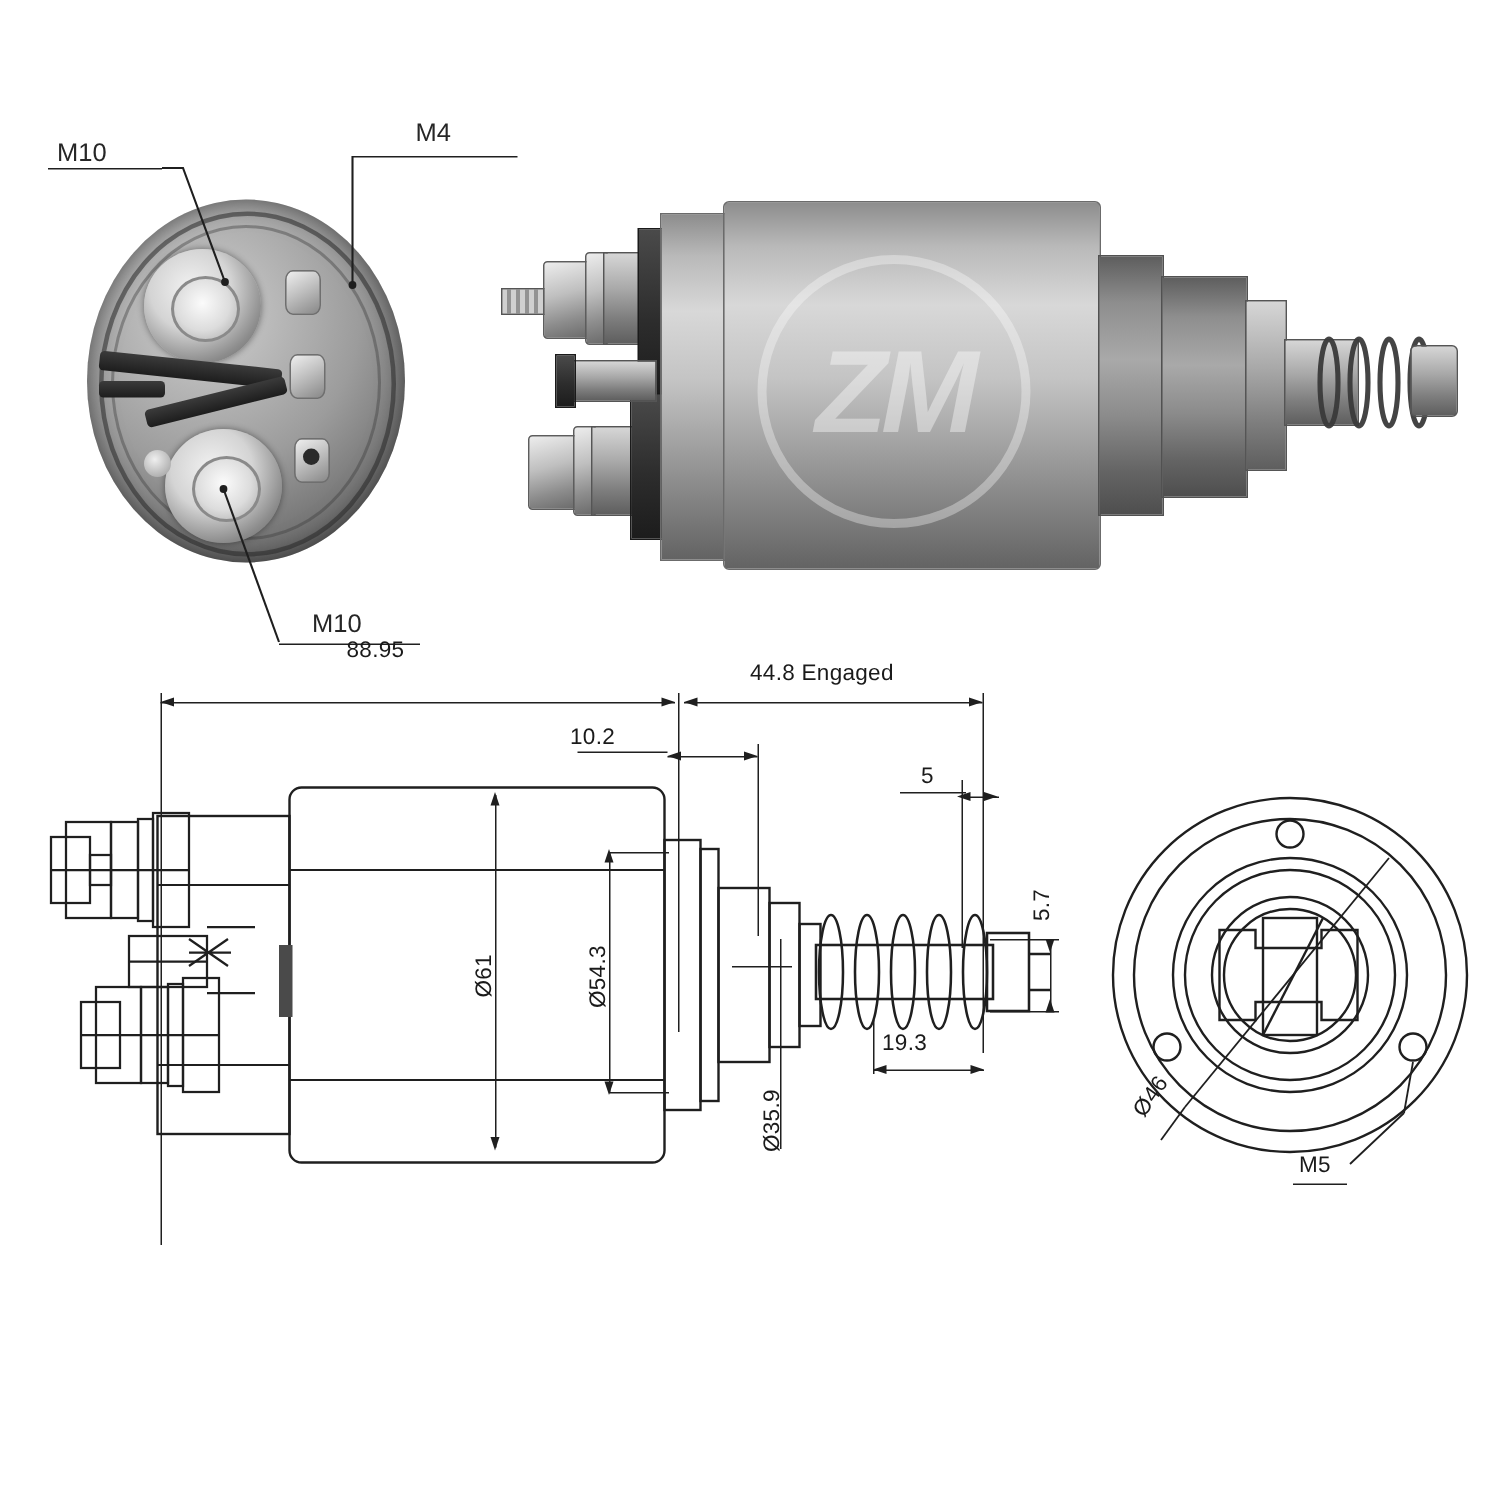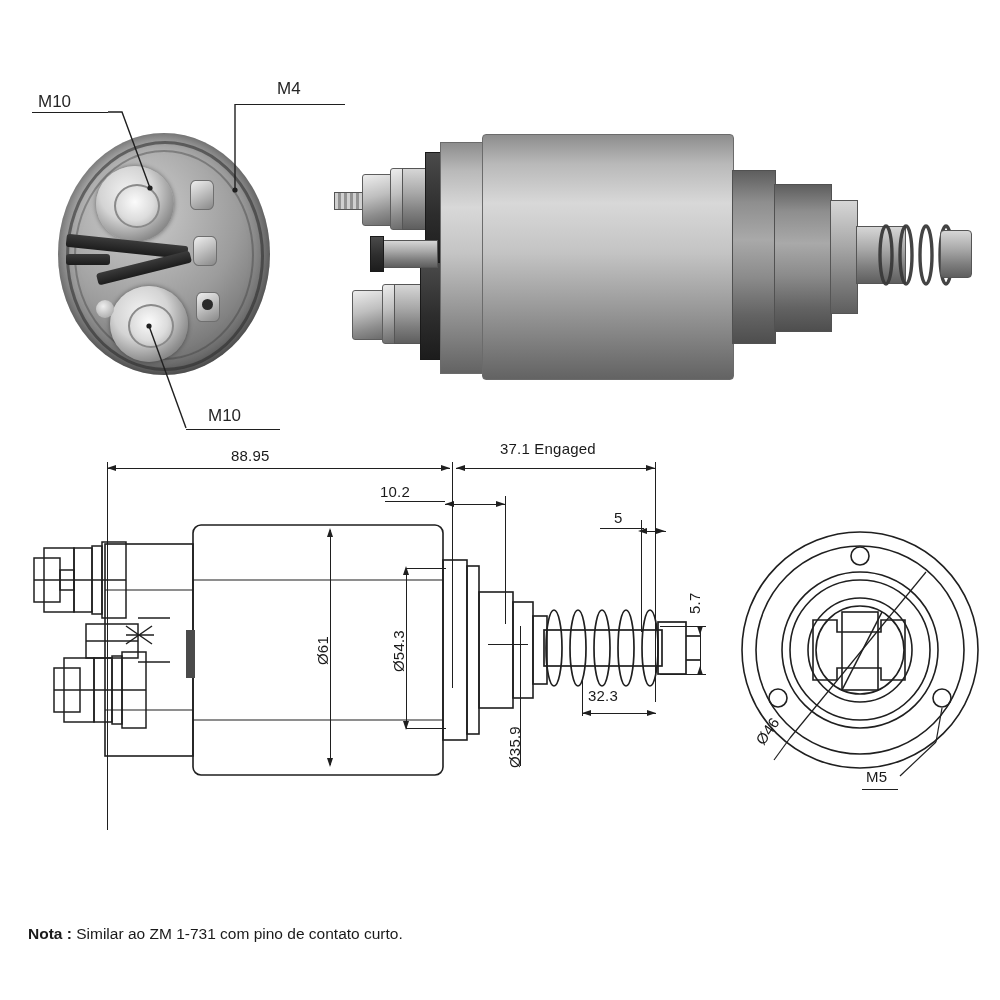--- a/index.html
+++ b/index.html
@@ -187,43 +187,44 @@
 
   <div class="abs hexnut" style="left:352px; top:290px; width:32px; height:48px;"></div>
   <div class="abs hexnut" style="left:382px; top:284px; width:14px; height:58px;"></div>
   <div class="abs metal-block" style="left:394px; top:284px; width:44px; height:58px;"></div>
   <div class="abs metal-dark" style="left:420px; top:262px; width:24px; height:96px;"></div>
   <div class="abs metal-block" style="left:372px; top:240px; width:64px; height:26px;"></div>
   <div class="abs metal-dark" style="left:370px; top:236px; width:12px; height:34px;"></div>
 
   <div class="abs photo-body" style="left:440px; top:142px; width:42px; height:230px;"></div>
   <div class="abs photo-body" style="left:482px; top:134px; width:250px; height:244px; border-radius:4px;"></div>
+  <div class="abs zm-watermark" style="left:505px; top:170px; width:170px; height:170px;">ZM</div>
 
   <div class="abs photo-body-dark" style="left:732px; top:170px; width:42px; height:172px;"></div>
   <div class="abs photo-body-dark" style="left:774px; top:184px; width:56px; height:146px;"></div>
   <div class="abs metal-block" style="left:830px; top:200px; width:26px; height:112px;"></div>
   <div class="abs metal-block" style="left:856px; top:226px; width:48px; height:56px;"></div>
 
   <svg class="abs spring-coil" style="left:872px; top:214px; width:96px; height:82px;" viewBox="0 0 96 82">
     <g fill="none" stroke="#3a3a3a" stroke-width="3.4">
       <ellipse cx="14" cy="41" rx="6" ry="29"></ellipse>
       <ellipse cx="34" cy="41" rx="6" ry="29"></ellipse>
       <ellipse cx="54" cy="41" rx="6" ry="29"></ellipse>
       <ellipse cx="74" cy="41" rx="6" ry="29"></ellipse>
     </g>
   </svg>
   <div class="abs metal-block" style="left:940px; top:230px; width:30px; height:46px; border-radius:4px;"></div>
 
-  <div class="abs dim-label" style="left:231px; top:447px;">88.95</div>
+  <div class="abs dim-label" style="left:231px; top:425px;">88.95</div>
   <div class="abs ln-h" style="left:107px; top:468px; width:343px;"></div>
   <div class="abs arrow-l" style="left:107px; top:464.5px;"></div>
   <div class="abs arrow-r" style="left:441px; top:464.5px;"></div>
   <div class="abs ln-v" style="left:107px; top:462px; height:368px;"></div>
 
-  <div class="abs dim-label" style="left:500px; top:440px;">37.1 Engaged</div>
+  <div class="abs dim-label" style="left:500px; top:440px;">44.8 Engaged</div>
   <div class="abs ln-h" style="left:456px; top:468px; width:199px;"></div>
   <div class="abs arrow-l" style="left:456px; top:464.5px;"></div>
   <div class="abs arrow-r" style="left:646px; top:464.5px;"></div>
   <div class="abs ln-v" style="left:452px; top:462px; height:226px;"></div>
   <div class="abs ln-v" style="left:655px; top:462px; height:240px;"></div>
 
   <div class="abs dim-label" style="left:380px; top:483px;">10.2</div>
   <div class="abs ln-h" style="left:385px; top:501px; width:60px;"></div>
   <div class="abs ln-h" style="left:445px; top:504px; width:60px;"></div>
   <div class="abs arrow-l" style="left:445px; top:500.5px;"></div>
@@ -315,21 +316,21 @@
   <div class="abs ln-h" style="left:488px; top:644px; width:40px;"></div>
   <div class="abs dim-label rot90" style="left:506px; top:768px;">Ø35.9</div>
 
   <div class="abs ln-v" style="left:700px; top:626px; height:48px;"></div>
   <div class="abs arrow-d" style="left:696.5px; top:626px;"></div>
   <div class="abs arrow-u" style="left:696.5px; top:666px;"></div>
   <div class="abs ln-h" style="left:660px; top:626px; width:46px;"></div>
   <div class="abs ln-h" style="left:660px; top:674px; width:46px;"></div>
   <div class="abs dim-label rot90" style="left:686px; top:614px;">5.7</div>
 
-  <div class="abs dim-label" style="left:588px; top:687px;">32.3</div>
+  <div class="abs dim-label" style="left:588px; top:687px;">19.3</div>
   <div class="abs ln-h" style="left:582px; top:713px; width:74px;"></div>
   <div class="abs arrow-l" style="left:582px; top:709.5px;"></div>
   <div class="abs arrow-r" style="left:647px; top:709.5px;"></div>
   <div class="abs ln-v" style="left:582px; top:680px; height:36px;"></div>
 
   <svg class="abs" style="left:730px; top:528px; width:260px; height:262px;" viewBox="0 0 260 262">
     <g fill="none" stroke="#1f1f1f" stroke-width="1.6">
       <circle cx="130" cy="122" r="118"></circle>
       <circle cx="130" cy="122" r="104"></circle>
       <circle cx="130" cy="122" r="78"></circle>
@@ -354,18 +355,14 @@
       <line x1="60" y1="210" x2="196" y2="44"></line>
       <line x1="44" y1="232" x2="60" y2="210"></line>
       <line x1="206" y1="214" x2="170" y2="248"></line>
       <line x1="206" y1="214" x2="212" y2="180"></line>
     </g>
   </svg>
   <div class="abs dim-label rot45" style="left:752px; top:738px;">Ø46</div>
   <div class="abs dim-label" style="left:866px; top:768px;">M5</div>
   <div class="abs ln-h2" style="left:862px; top:789px; width:36px;"></div>
 
-  <div class="abs note-line" style="left:28px; top:925px;">
-    <b>Nota :</b>
-    <span>Similar ao ZM 1-731 com pino de contato curto.</span>
-  </div>
 
 </div>
 
 </body></html>

